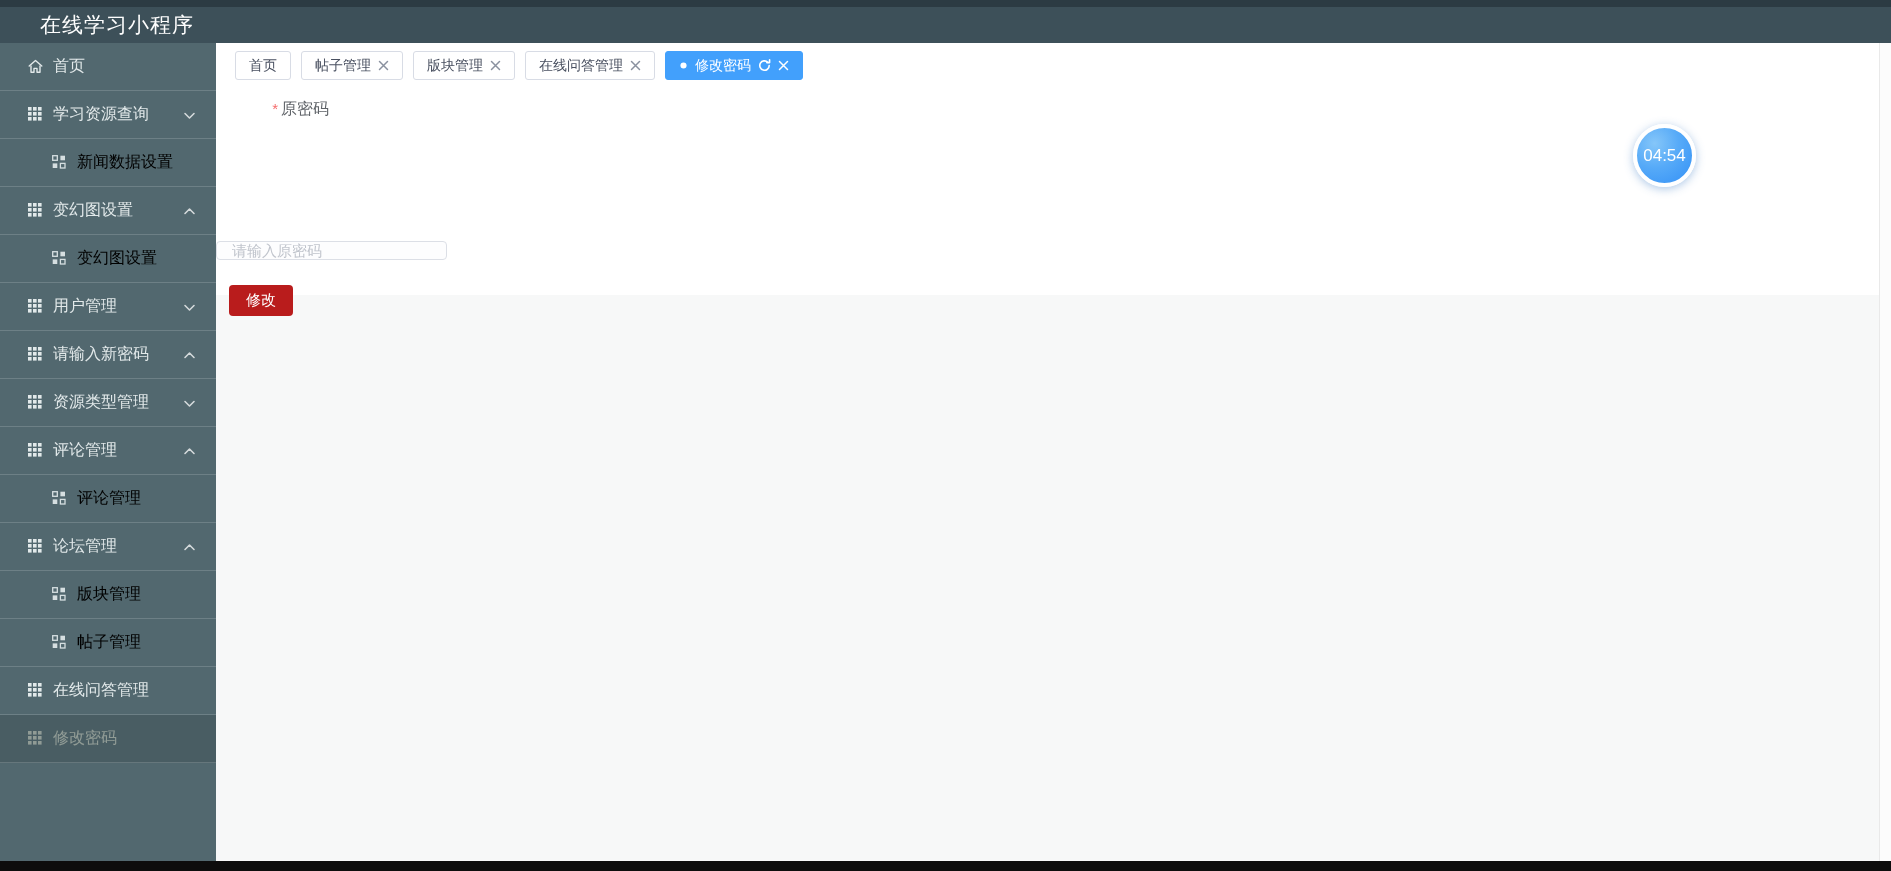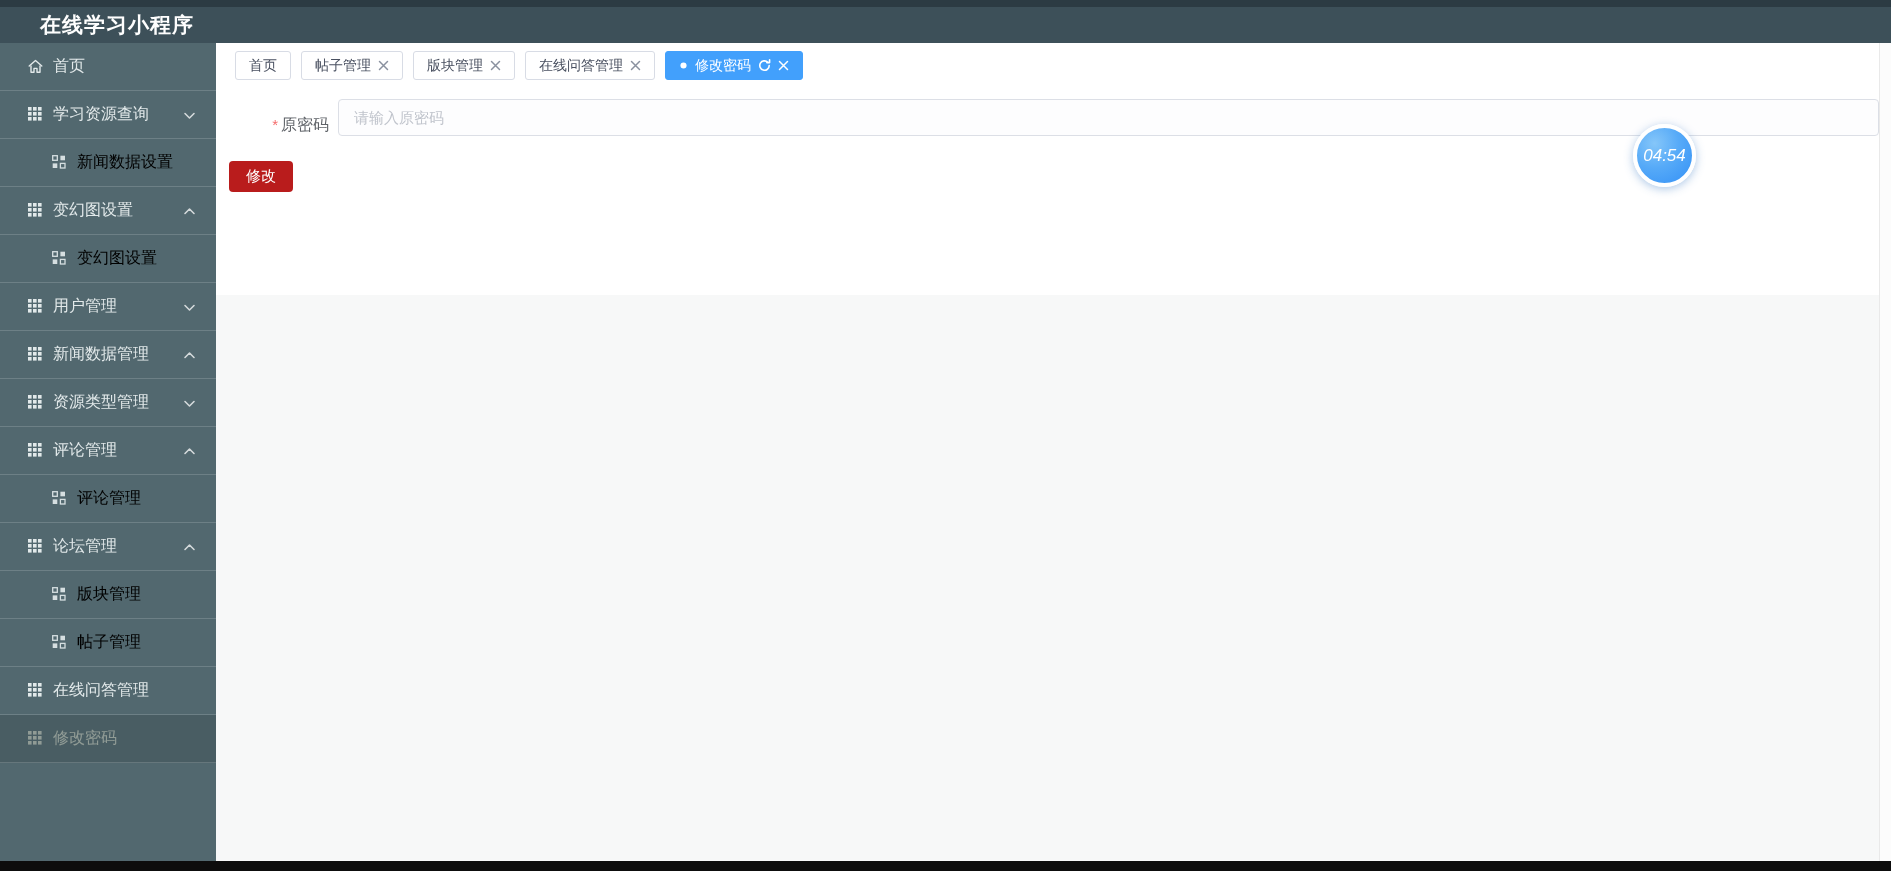--- a/index.html
+++ b/index.html
@@ -2,21 +2,21 @@
 <html><head>
 <meta charset="utf-8">
 <style>
   * { margin:0; padding:0; box-sizing:border-box; }
   html,body { width:1891px; height:871px; overflow:hidden;
     font-family:"Liberation Sans","DejaVu Sans",sans-serif; background:#fff; }
 
   
   .top-strip { position:absolute; left:0; top:0; width:1891px; height:7px; background:#2c3b43; z-index:5; }
   .header { position:absolute; left:0; top:0; width:1891px; height:43px; background:#3d5059; z-index:4; }
-  .header .title { position:absolute; left:40px; top:11px; font-size:21px; color:#fefefe; letter-spacing:1px;font-weight:bold; }
+  .header .title { position:absolute; left:40px; top:11px; font-size:21px; color:#fefefe; letter-spacing:1px; }
 
   
   .sidebar { position:absolute; left:0; top:43px; width:216px; height:818px; background:#52686f; z-index:3; }
   .side-item { position:relative; height:48px; display:flex; align-items:center;
     border-bottom:1px solid rgba(255,255,255,0.16); cursor:pointer; color:#e2e9ea; }
   .side-item .ic { margin-left:28px; width:15px; height:15px; flex:0 0 15px; color:#e2e9ea; }
   .side-item .side-label { margin-left:10px; font-size:16px; }
   .side-item .chev { position:absolute; right:20px; top:18px; width:13px; height:13px; color:rgba(255,255,255,0.75); }
   .side-item.sub .ic { margin-left:52px; color:#d6dfe1; }
   .side-item.sub .side-label { color:#000000; }
@@ -34,37 +34,37 @@
     border:1px solid #d8dce5; background:#fff; color:#495060; font-size:14px;
     border-radius:3px; cursor:pointer; white-space:nowrap; }
   .tab .tclose { width:11px; height:11px; color:#8a919f; cursor:pointer; }
   .tab .trefresh { width:13px; height:13px; color:#fff; cursor:pointer; }
   .tab .tdot { width:9px; height:9px; color:#fff; }
   .tab.active { background:#42a0fc; border-color:#42a0fc; color:#fff; }
   .tab.active .tclose { color:#fff; }
 
   
   .form { position:absolute; left:0; top:56px; right:0; }
-  .form-row { display:flex; align-items:flex-end; margin-bottom:24px; }
+  .form-row { display:flex; align-items:flex-start; margin-bottom:24px;flex-direction:column; }
   .form-label { width:122px; flex:0 0 122px; text-align:right; padding-right:9px;
     font-size:16px; color:#5f6368; }
   .req { color:#f56c6c; margin-right:3px; font-size:15px; }
   .form-input { flex:1; height:37px; margin-right:12px; border:1px solid #dcdfe6; border-radius:4px;
     background:#fdfdfe; padding:0 15px; font-size:15px; color:#606266; outline:none;
-    font-family:"Liberation Sans","DejaVu Sans",sans-serif; }
+    font-family:"Liberation Sans","DejaVu Sans",sans-serif;margin-top:20px; }
   .form-input::placeholder { color:#c0c4cc; }
   .submit-btn { margin-left:13px; margin-top:1px; height:31px; padding:0 17px; background:#b91c1c;
     color:#fff; border:none; border-radius:4px; font-size:15px; cursor:pointer;
     font-family:"Liberation Sans","DejaVu Sans",sans-serif; }
 
   
   .timer { position:absolute; left:1633px; top:124px; width:63px; height:63px; border-radius:50%;
     background:radial-gradient(circle at 32% 28%, #85c6f9 0%, #56aaf8 45%, #3390f6 100%);
     border:4px solid #fff; box-shadow:0 2px 10px rgba(70,130,200,0.45);
-    display:flex; align-items:center; justify-content:center; z-index:9; cursor:pointer;font-style:italic; }
+    display:flex; align-items:center; justify-content:center; z-index:9; cursor:pointer; }
   .timer span { color:#fff; font-size:17px; }
 
   .bottom-strip { position:absolute; left:0; bottom:0; width:1891px; height:10px; background:#0d0d0d; z-index:10; }
 
   svg.icon { display:block; width:100%; height:100%; }
 </style>
 </head>
 <body>
 
 <svg width="0" height="0" style="position:absolute">
@@ -181,21 +181,21 @@
           <use href="#ic-chev-down"></use>
         </svg>
       </span>
   </div>
     <div class="side-item">
     <span class="ic">
         <svg class="icon" viewBox="0 0 15 15">
           <use href="#ic-grid"></use>
         </svg>
       </span>
-    <span class="side-label">新闻数据管理</span>
+    <span class="side-label">请输入新密码</span>
     <span class="chev">
         <svg class="icon" viewBox="0 0 13 13">
           <use href="#ic-chev-up"></use>
         </svg>
       </span>
   </div>
     <div class="side-item">
     <span class="ic">
         <svg class="icon" viewBox="0 0 15 15">
           <use href="#ic-grid"></use>

